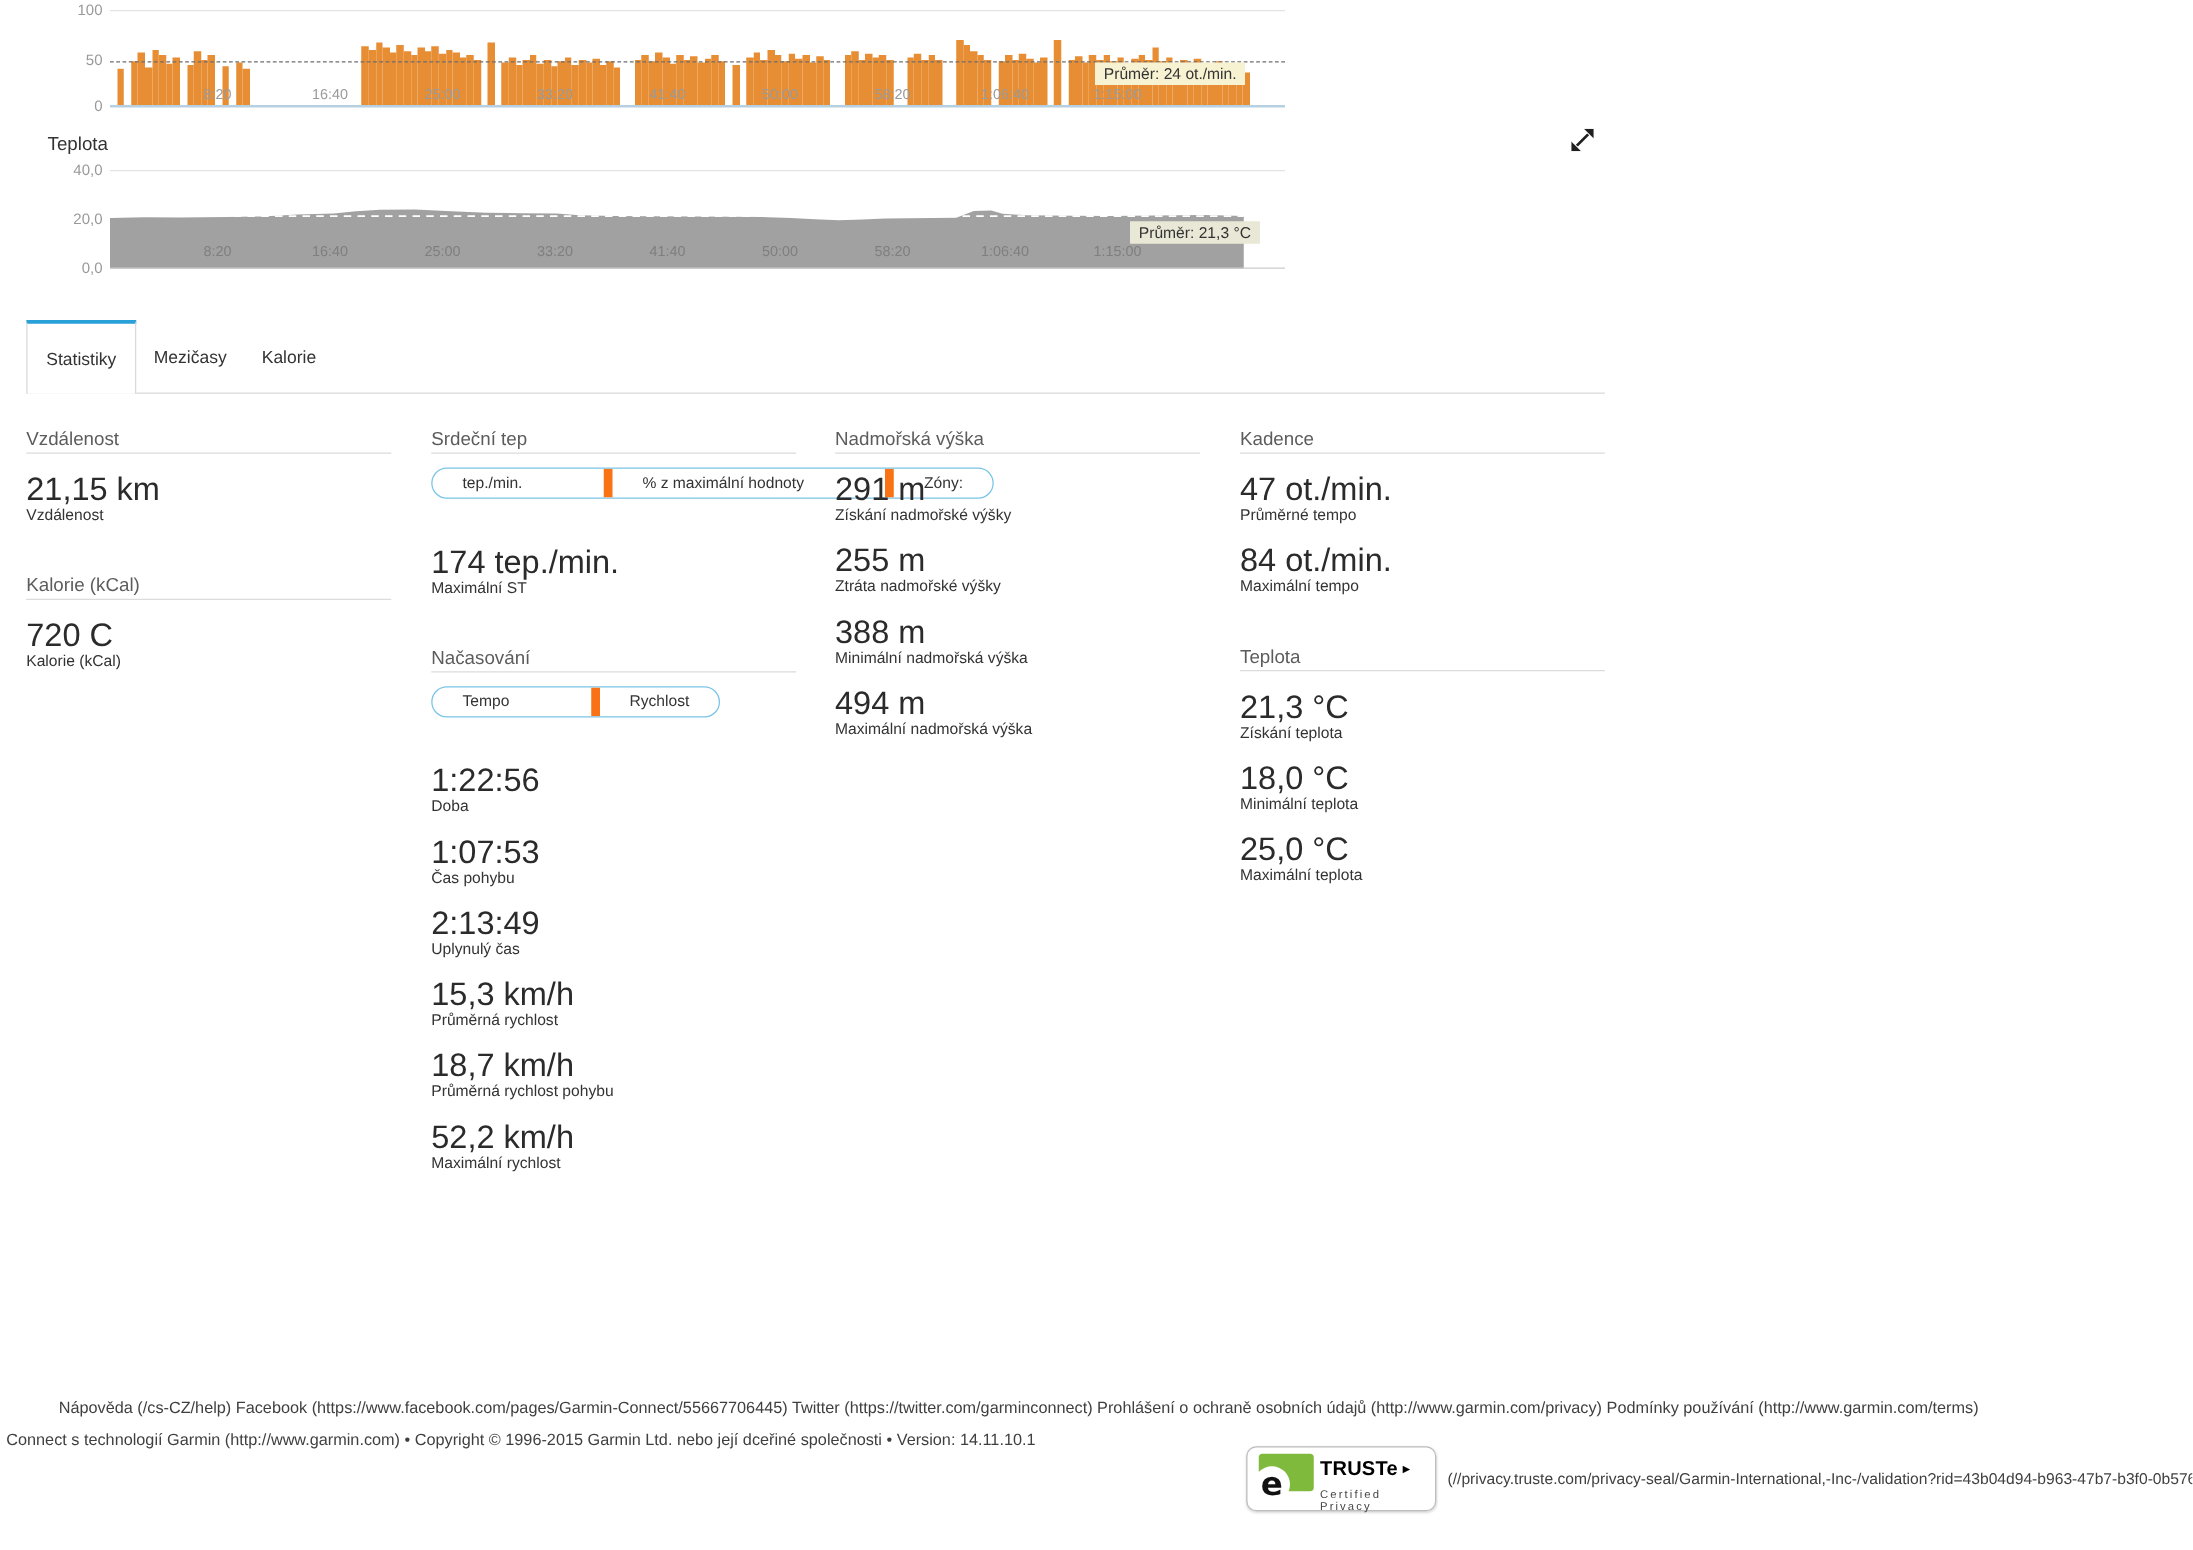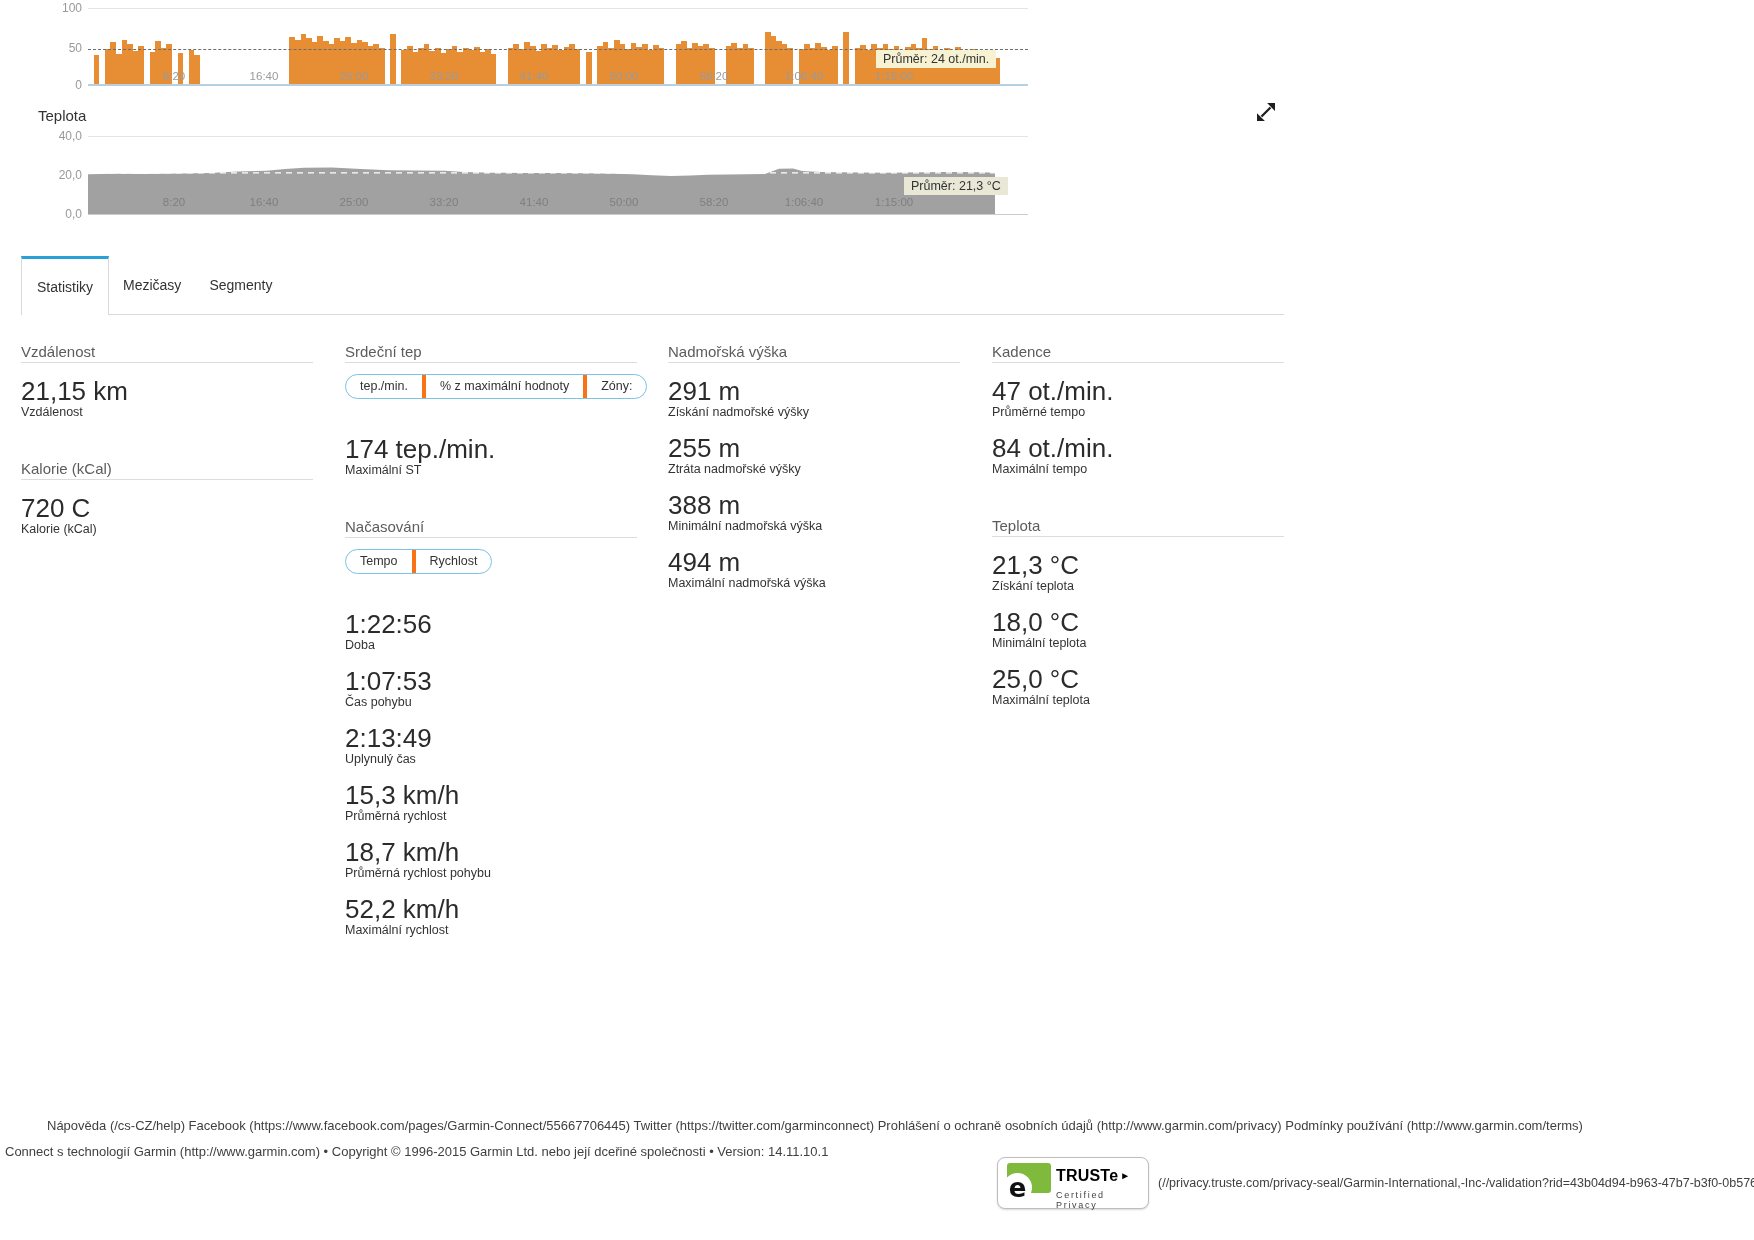--- a/index.html
+++ b/index.html
@@ -30,22 +30,22 @@
   
   #stats-grid{position:absolute;left:21px;top:330px;width:1263px;}
   .stat-col{position:absolute;top:0;width:292px;}
   .section+.section{margin-top:27px;}
   .section-header{padding:14px 0 2px 0;border-bottom:1px solid #dcdcdc;font-size:15px;line-height:16px;color:#5c5c5c;}
   .stat{margin-top:16px;}
   .stat .value{font-size:26px;line-height:25px;color:#2b2b2b;}
   .stat .label{font-size:12.5px;line-height:15px;margin-top:1px;color:#333;}
   .btn-row{margin-top:11px;display:inline-flex;border:1px solid #79c3e6;border-radius:13px;overflow:hidden;background:#fff;}
   .btn-row+.stat{margin-top:38px;}
-  .seg-btn{font-size:12.5px;line-height:23px;color:#333;padding:0 14px;cursor:pointer;white-space:nowrap;}
-  .seg-btn+.seg-btn{border-left:4px solid #f97316;}
+  .seg-btn{font-size:12.5px;line-height:23px;color:#333;padding:0 24px;cursor:pointer;white-space:nowrap;}
+  .seg-btn+.seg-btn{border-left:7px solid #f97316;margin-left:41px;}
 
   
   .footer-line{position:absolute;left:5px;font-size:13px;color:#3f3f3f;white-space:nowrap;}
   #footer-line1{top:1118px;margin-left:42px;}
   #footer-line2{top:1144px;}
 
   
   #truste-badge{position:absolute;left:997px;top:1157px;width:150px;height:50px;background:#fff;border:1px solid #bdbdbd;border-radius:8px;box-shadow:0 1px 2px rgba(0,0,0,.15);cursor:pointer;}
   #truste-green{position:absolute;left:9px;top:5px;width:44px;height:30px;background:#7fba3d;border-radius:3px;}
   #truste-e{position:absolute;left:5px;top:15px;width:29px;height:29px;background:#fff;border-radius:50%;display:flex;align-items:center;justify-content:center;font-family:"DejaVu Sans",sans-serif;font-weight:bold;font-size:26px;line-height:26px;color:#111;}
@@ -210,21 +210,21 @@
     <svg width="18" height="18" viewBox="0 0 16 16">
       <polygon points="9,0 16,0 16,7" fill="#1f1f1f"></polygon>
       <polygon points="0,9 0,16 7,16" fill="#1f1f1f"></polygon>
       <line x1="4" y1="12" x2="12" y2="4" stroke="#1f1f1f" stroke-width="2"></line>
     </svg>
   </div>
 
   <div id="tab-bar">
       <div class="tab active">Statistiky</div>
       <div class="tab">Mezičasy</div>
-      <div class="tab">Segmenty</div>
+      <div class="tab">Kalorie</div>
     </div>
 
   <div id="stats-grid">
       <div class="stat-col" style="left: 0px;">
         <div class="section">
           <div class="section-header">Vzdálenost</div>
           <div class="stat">
             <div class="value">21,15 km</div>
             <div class="label">Vzdálenost</div>
           </div>

